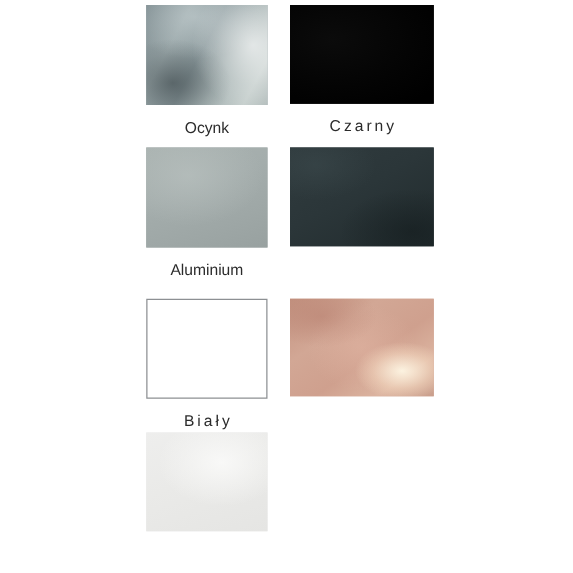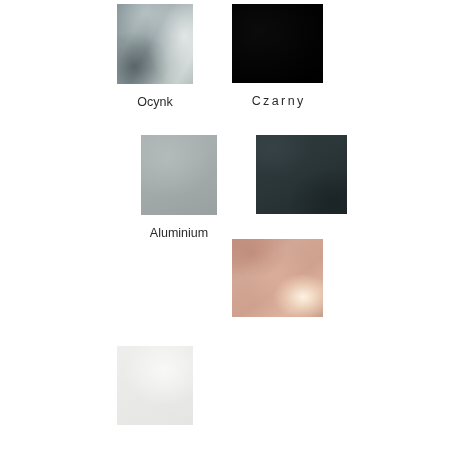--- a/index.html
+++ b/index.html
@@ -18,27 +18,27 @@
   #swatch-board {
     position: absolute;
     left: 0;
     top: 0;
     width: 458px;
     height: 458px;
   }
 
   .swatch-cell {
     position: absolute;
-    width: 76px;
+    width: 97px;
   }
   .swatch-cell.col-left  { left: 117px; }
-  .swatch-cell.col-right { left: 232px; width: 91px; }
+  .swatch-cell.col-right { left: 232px; width: 115px; }
 
   .row-1 { top: 4px; }
-  .row-2 { top: 135px; margin-left: 24px; }
+  .row-2 { top: 118px; }
   .row-3 { top: 239px; }
   .row-4 { top: 346px; }
 
   .swatch-chip {
     width: 100%;
     height: 80px;
     display: block;
   }
   .col-right .swatch-chip { height: 79px; }
   .row-3.col-right .swatch-chip { height: 78px; }
@@ -127,20 +127,24 @@
 
   <div class="swatch-cell col-left row-2">
     <div class="swatch-chip tex-aluminium"></div>
     <span class="swatch-label">Aluminium</span>
   </div>
 
   <div class="swatch-cell col-right row-2">
     <div class="swatch-chip tex-grafit"></div>
   </div>
 
+  <div class="swatch-cell col-left row-3">
+    <div class="swatch-chip tex-bialy"></div>
+    <span class="swatch-label spaced">Biały</span>
+  </div>
 
   <div class="swatch-cell col-right row-3">
     <div class="swatch-chip tex-miedz"></div>
   </div>
 
   <div class="swatch-cell col-left row-4">
     <div class="swatch-chip tex-stal"></div>
   </div>
 
 </div>

